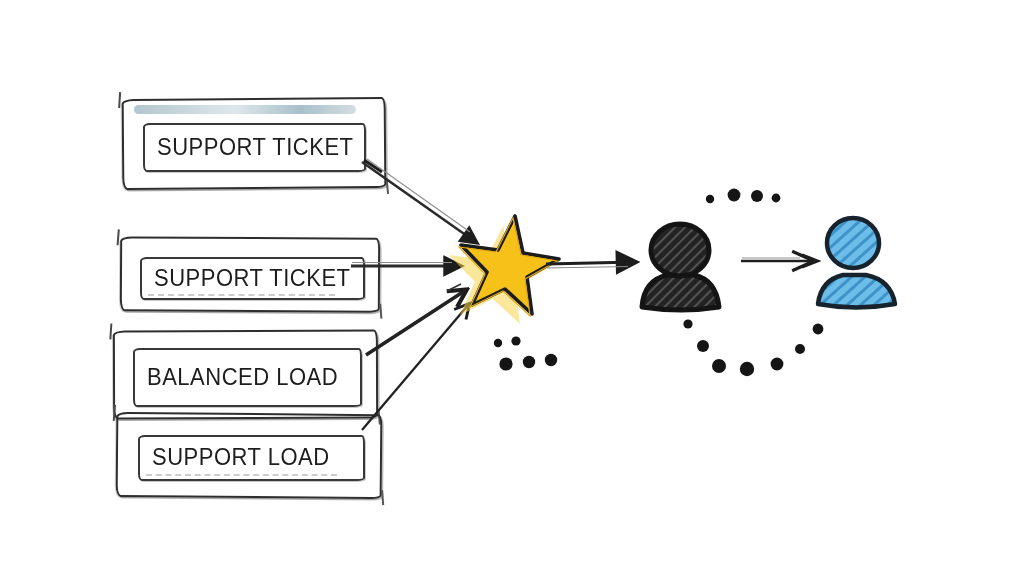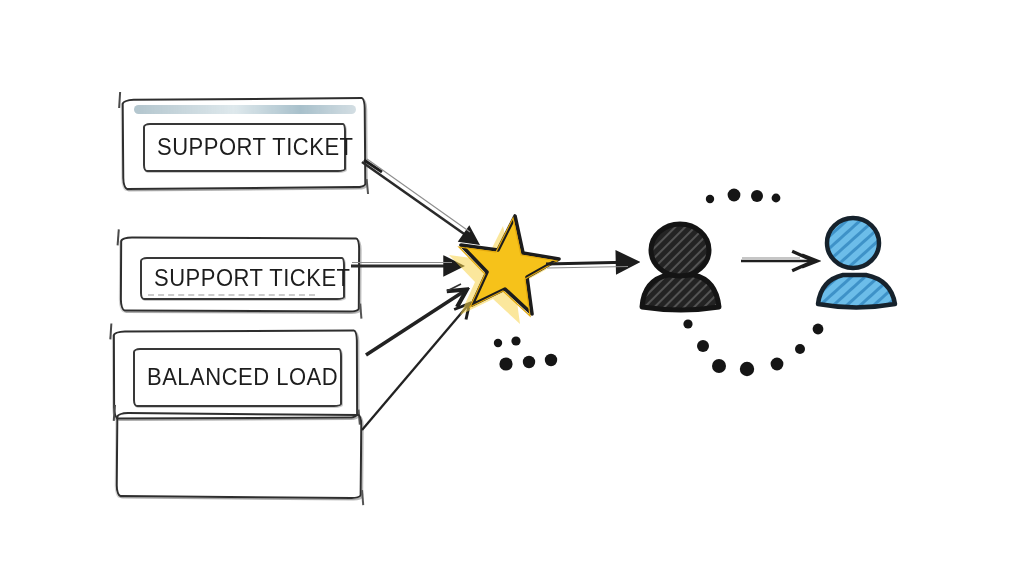--- a/index.html
+++ b/index.html
@@ -1,19 +1,19 @@
 <!DOCTYPE html>
 <html><head>
 <meta charset="utf-8">
 <style>
   html,body{margin:0;padding:0;background:#fff;}
   .canvas{position:relative;width:1024px;height:576px;background:#ffffff;overflow:hidden;
           font-family:"Liberation Sans","DejaVu Sans",sans-serif;}
   
-  .sketch-box{position:absolute;}
+  .sketch-box{position:absolute;padding-left:20px;}
   .sketch-outer{position:absolute;inset:0;border:2.5px solid #2e2e2e;
       border-radius:12px 4px 10px 5px / 5px 11px 4px 12px;
       box-shadow:1.5px 1.5px 0 rgba(60,60,60,.35), -1px 1px 0 rgba(90,90,90,.25);}
   .sketch-outer::before{content:"";position:absolute;left:-5px;top:-9px;width:2px;height:16px;
       background:#4a4a4a;transform:rotate(4deg);}
   .sketch-outer::after{content:"";position:absolute;right:-4px;bottom:-8px;width:2px;height:15px;
       background:#555;transform:rotate(-5deg);}
   .sketch-inner{position:absolute;border:2px solid #383838;
       border-radius:7px 3px 8px 4px / 4px 8px 3px 7px;
       display:flex;align-items:center;padding-left:12px;
@@ -54,20 +54,24 @@
 
   <div class="sketch-box tilt-c" style="left:113px;top:330px;width:245px;height:89px;">
     <div class="sketch-outer"></div>
     <div class="sketch-inner" style="left:20px;top:18px;right:16px;bottom:12px;">
       <span class="box-label">BALANCED LOAD</span>
     </div>
   </div>
 
   <div class="sketch-box tilt-d" style="left:116px;top:413px;width:246px;height:85px;">
     <div class="sketch-outer"></div>
+    <div class="sketch-inner" style="left:22px;top:22px;right:17px;bottom:17px;">
+      <span class="box-label">SUPPORT LOAD</span>
+      <div class="smudge" style="left:6px;right:26px;bottom:3px;position:absolute;"></div>
+    </div>
   </div>
 
   <svg width="1024" height="576" viewBox="0 0 1024 576">
     <defs>
       <marker id="mTri" viewBox="0 0 12 12" refX="10" refY="6" markerWidth="8" markerHeight="8" orient="auto-start-reverse">
         <path d="M1,1 L11,6 L1,11 Z" fill="#1d1d1d" stroke="#1d1d1d" stroke-width="1"></path>
       </marker>
       <marker id="mOpen" viewBox="0 0 12 12" refX="10" refY="6" markerWidth="9" markerHeight="9" orient="auto-start-reverse">
         <path d="M2,1.5 L10.5,6 L2,10.5" fill="none" stroke="#1d1d1d" stroke-width="1.7"></path>
       </marker>

